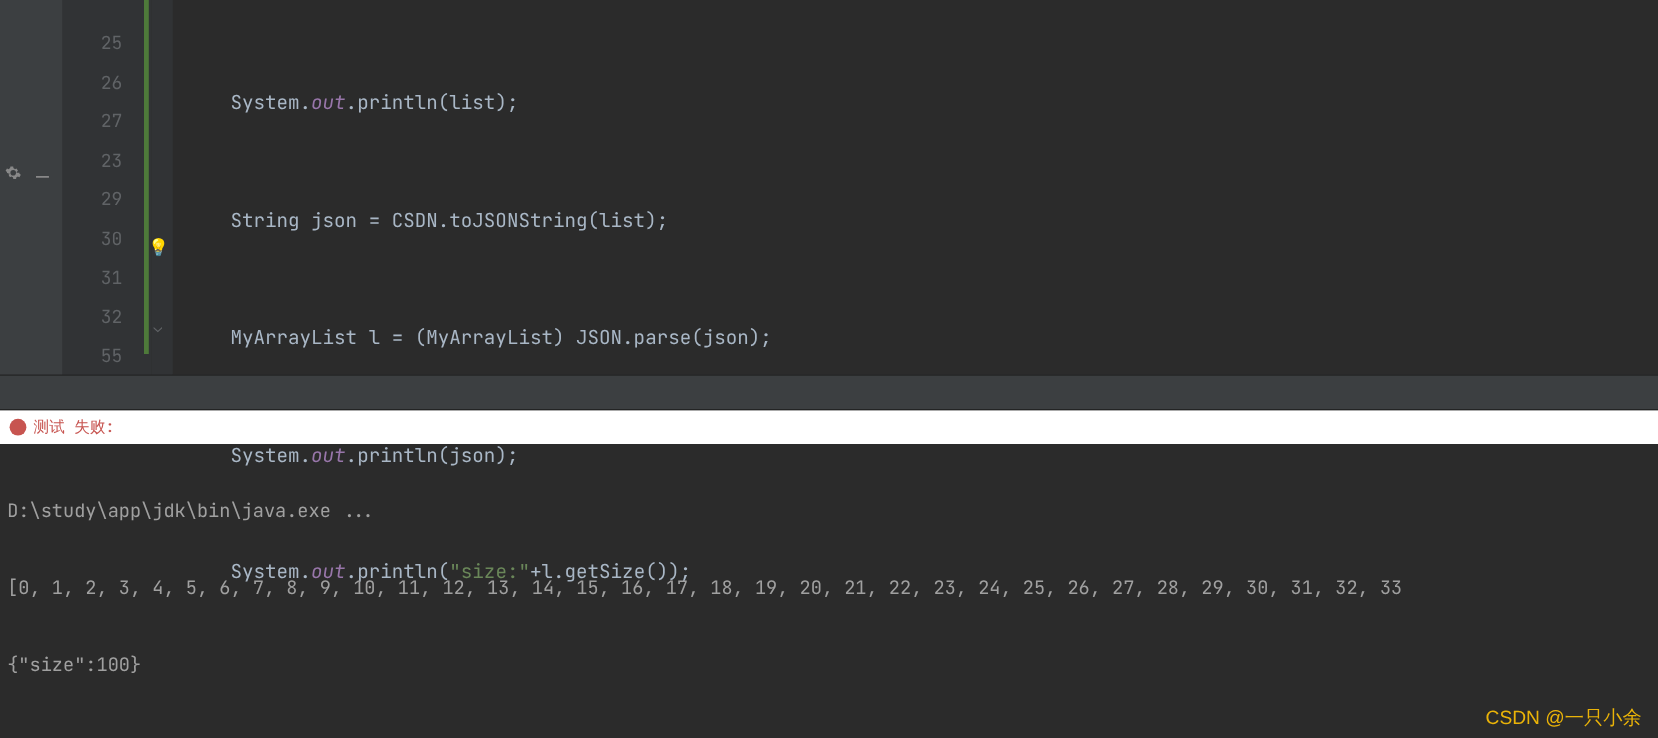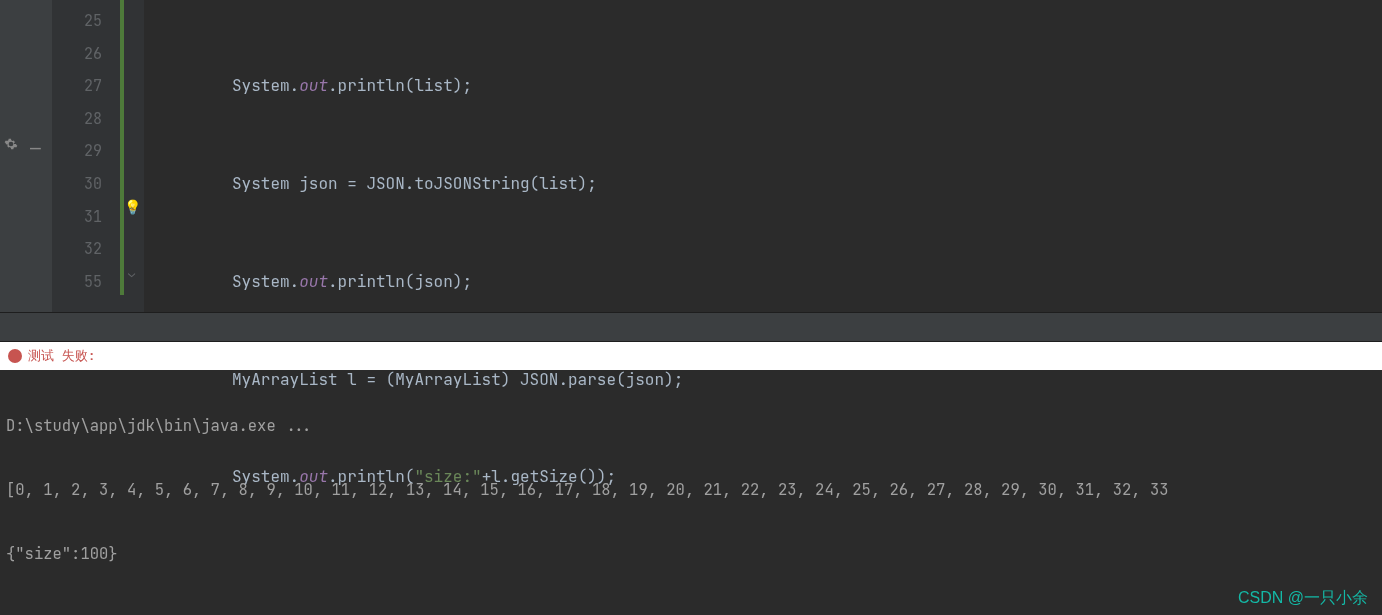--- a/index.html
+++ b/index.html
@@ -16,21 +16,21 @@
 .editor-area { display:flex; height:312px; }
 .left-tool-col { width:52px; background:#3c3f41; position:relative; }
 .gear { position:absolute; top:136px; left:4px; color:#888; }
 .minus { position:absolute; top:136px; left:30px; color:#888; font-size:18px; }
 .gutter {
   width:68px;
   background:#313335;
   color:#606366;
   text-align:right;
   padding-right:18px;
-  padding-top:5px;
+  padding-top:20px;
   line-height:32.6px;
   user-select:none;
   font-size:15px;
 }
 .gutter div { height:32.6px; }
 .breakpoint-col { width:6px; background:#313335; }
 .fold-col { width:18px; background:#313335; position:relative; }
 .bulb { position:absolute; top:198px; left:-2px; font-size:14px; }
 .fold-mark { position:absolute; left:2px; color:#606366; font-size:12px; }
 .fold-mark.m1 { top:202px; }
@@ -39,21 +39,21 @@
 .green-bar.g1 { top:0; height:295px; }
 .code {
   flex:1;
   padding-top:5px;
   padding-left:48px;
   line-height:32.6px;
   font-size:16px;
   background:#2b2b2b;
   white-space:pre;
 }
-.code .line { height:32.6px;margin-left:40px; }
+.code .line { height:32.6px; }
 .field { color:#9876aa; font-style:italic; }
 .str { color:#6a8759; }
 .type { color:#a9b7c6; }
 .method-i { }
 .left-blue-marker { position:absolute; left:0; top:70px; width:10px; height:60px; background:#214283; }
 
 .splitter { height:30px; background:#3c3f41; border-top:1px solid #1e1e1e; border-bottom:1px solid #1e1e1e; }
 
 .test-status {
   height:28px;
@@ -79,21 +79,21 @@
   line-height:32px;
   color:#a0a0a0;
   white-space:pre;
   overflow:hidden;
 }
 
 .watermark {
   position:absolute;
   right:14px;
   bottom:6px;
-  color:#14b8a6;
+  color:#eab308;
   font-size:16px;
   font-family:"Microsoft YaHei",sans-serif;
 }
 </style>
 </head>
 <body>
 
 <div class="left-blue-marker"></div>
 
 <div class="editor-area">
@@ -103,40 +103,40 @@
           <path d="M12 8a4 4 0 100 8 4 4 0 000-8zm9 4a7 7 0 01-.1 1.2l2 1.6-2 3.4-2.4-1a7 7 0 01-2 1.2l-.4 2.6h-4l-.4-2.6a7 7 0 01-2-1.2l-2.4 1-2-3.4 2-1.6A7 7 0 013 12a7 7 0 01.1-1.2l-2-1.6 2-3.4 2.4 1a7 7 0 012-1.2L8 3h4l.4 2.6a7 7 0 012 1.2l2.4-1 2 3.4-2 1.6c.1.4.2.8.2 1.2z"></path>
         </svg>
     </span>
     <span class="minus">—</span>
   </div>
 
   <div class="gutter">
     <div>25</div>
     <div>26</div>
     <div>27</div>
-    <div>28</div>
+    <div>23</div>
     <div>29</div>
     <div>30</div>
     <div>31</div>
     <div>32</div>
     <div>55</div>
   </div>
   <div class="breakpoint-col"></div>
   <div class="fold-col">
     <div class="green-bar g1"></div>
     <span class="bulb">💡</span>
     <span class="fold-mark m1">⌃</span>
     <span class="fold-mark m2">⌄</span>
   </div>
 
   <div class="code">
     <div class="line"><span class="type">System.</span><span class="field">out</span><span>.println(list);</span></div>
-    <div class="line"><span>System json = JSON.</span><span class="method-i">toJSONString</span><span>(list);</span></div>
+    <div class="line"><span>String json = CSDN.</span><span class="method-i">toJSONString</span><span>(list);</span></div>
+    <div class="line"><span>MyArrayList l = (MyArrayList) JSON.</span><span class="method-i">parse</span><span>(json);</span></div>
     <div class="line"><span>System.</span><span class="field">out</span><span>.println(json);</span></div>
-    <div class="line"><span>MyArrayList l = (MyArrayList) JSON.</span><span class="method-i">parse</span><span>(json);</span></div>
     <div class="line"><span>System.</span><span class="field">out</span><span>.println(</span><span class="str">"size:"</span><span>+l.getSize());</span></div>
     
     
     
   </div>
 </div>
 
 <div class="splitter"></div>
 
 <div class="test-status">

